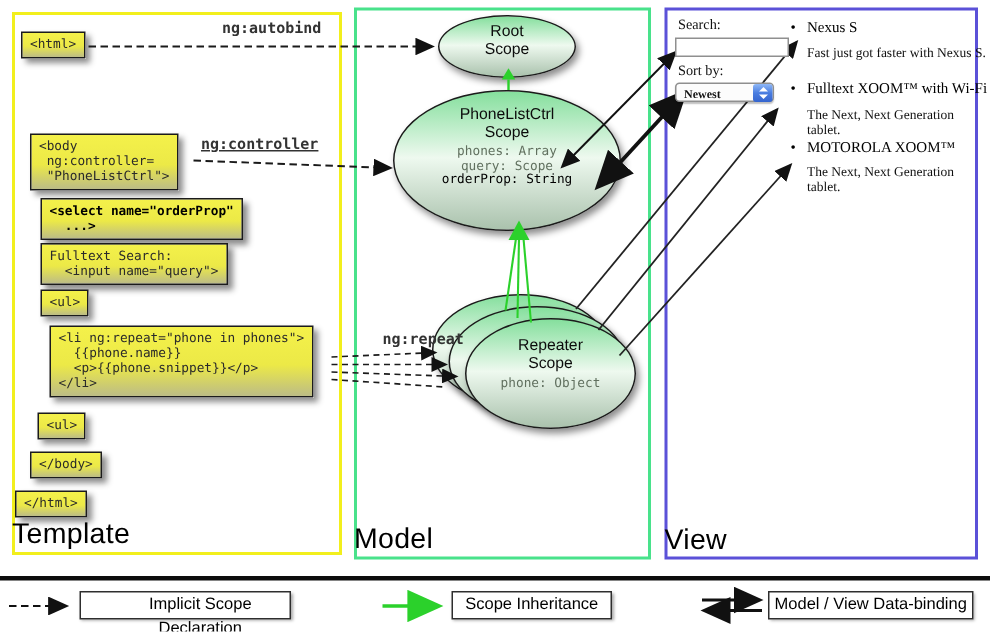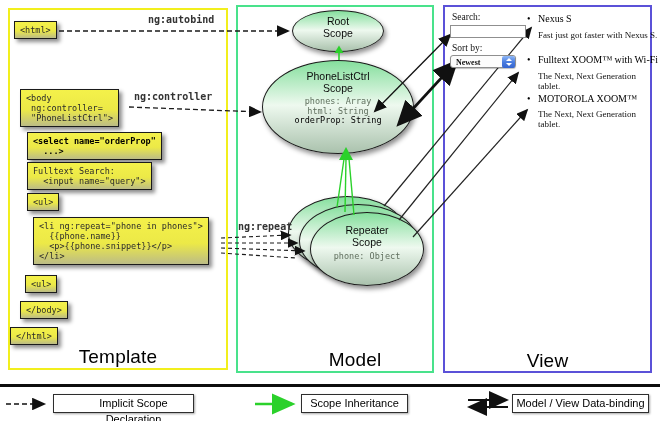--- a/index.html
+++ b/index.html
@@ -1,20 +1,20 @@
 <!DOCTYPE html>
 <html><head>
 <meta charset="utf-8">
 <style>
   * { margin:0; padding:0; box-sizing:border-box; }
   body { background:#fff; font-family:"Liberation Sans", sans-serif; }
   #stage { position:relative; width:660px; height:421px; background:#fff; overflow:hidden; }
 
   .col { position:absolute; background:#fff; }
-  .col-label { position:absolute; width:100%; text-align:center; font-size:19px; color:#000; letter-spacing:.2px; }
+  .col-label { position:absolute; width:100%; font-size:19px; color:#000; letter-spacing:.2px; }
 
   .codebox {
     position:absolute;
     background:linear-gradient(180deg,#f4f14a 0%,#ece947 55%,#bcbc86 100%);
     border:1.5px solid #1b1b1b;
     box-shadow:3px 3px 4px rgba(0,0,0,.45);
     padding:3px 5px;
     font-family:"DejaVu Sans Mono", monospace;
     font-size:8.5px; line-height:10px; color:#2a2a2a;
   }
@@ -108,21 +108,21 @@
 
   <div class="scope" style="left:292px; top:10px; width:92px; height:42px; padding-top:4px;">
     <div class="stitle">Root</div>
     <div class="stitle">Scope</div>
   </div>
 
   <div class="scope" style="left:262px; top:60px; width:152px; height:94px; padding-top:9px;">
     <div class="stitle">PhoneListCtrl</div>
     <div class="stitle" style="margin-bottom:3px;">Scope</div>
     <div class="sprop">phones: Array</div>
-    <div class="sprop">html: String</div>
+    <div class="sprop">query: Scope</div>
     <div class="sprop boldprop">orderProp: String</div>
   </div>
 
   <div class="scope" style="left:288px; top:196px; width:118px; height:74px;"></div>
   <div class="scope" style="left:299px; top:204px; width:118px; height:74px;"></div>
   <div class="scope" style="left:310px; top:212px; width:114px; height:74px; padding-top:11px;">
     <div class="stitle">Repeater</div>
     <div class="stitle" style="margin-bottom:4px;">Scope</div>
     <div class="sprop">phone: Object</div>
   </div>
@@ -179,22 +179,22 @@
     <g>
       <line x1="255" y1="404" x2="292" y2="404" stroke="#2bd12b" stroke-width="2.4" marker-end="url(#ahg)"></line>
     </g>
     <g>
       <line x1="468" y1="400" x2="506" y2="400" stroke="#111" stroke-width="2" marker-end="url(#ah)"></line>
       <line x1="470" y1="407" x2="508" y2="407" stroke="#111" stroke-width="2" marker-start="url(#ah)"></line>
     </g>
   </svg>
 
   <div class="conn-label" style="left:148px; top:14px;">ng:autobind</div>
-  <div class="conn-label" style="left:134px; top:91px;">ng:controller</div>
-  <div class="conn-label" style="left:238px; top:221px;">ng:repeat</div>
+  <div class="conn-label" style="left:134px; top:91px;text-decoration:underline;">ng:controller</div>
+  <div class="conn-label" style="left:238px; top:221px;padding-left:17px;">ng:repeat</div>
 
   <div class="vlabel" style="left:452px; top:12px;">Search:</div>
   <input class="vinput" style="left: 450px; top: 25px;">
   <div class="vlabel" style="left:452px; top:43px;">Sort by:</div>
   <div class="vselect" style="left:450px; top:55px;">
     <span class="stext">Newest</span>
     <span class="sbtn">
       <span class="tri-up"></span>
         <span class="tri-dn"></span>
     </span>

